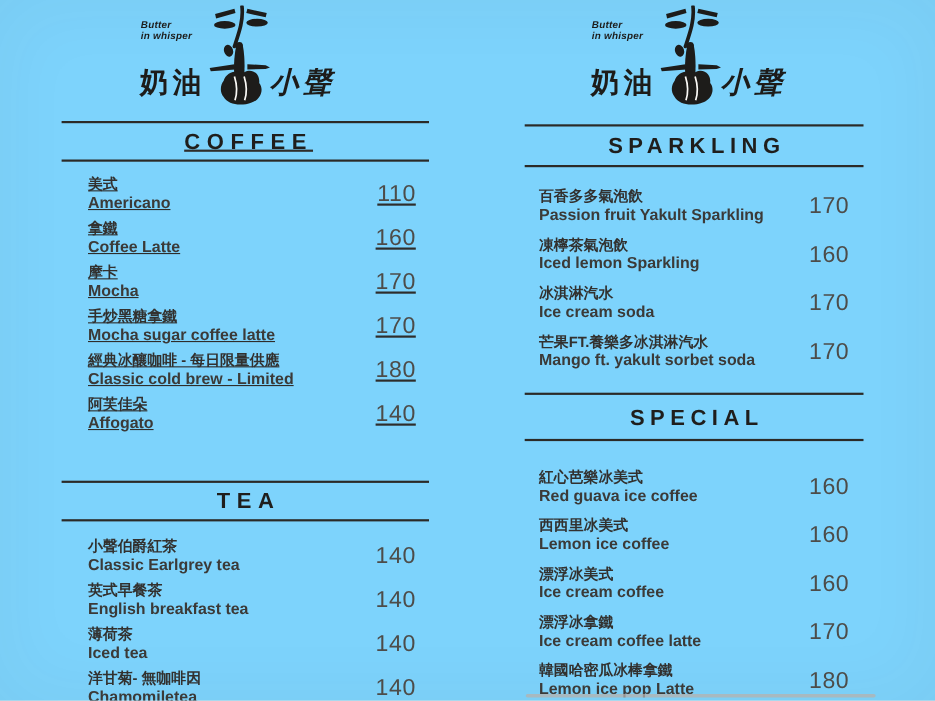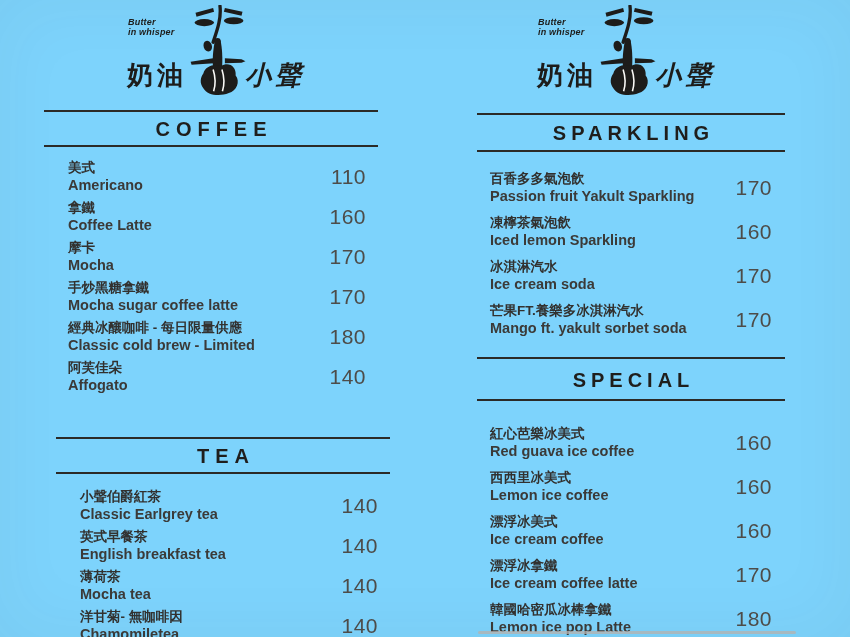--- a/index.html
+++ b/index.html
@@ -24,21 +24,21 @@
     position:absolute;top:36px;
     font-size:26px;font-weight:900;letter-spacing:4px;
     color:#1d1c1a;line-height:30px;white-space:nowrap;margin-top:21px;
   }
   .logo-zh.l{left:0px;}
   .logo-zh.r{left:118px;font-style:italic;}
   .face{position:absolute;left:62px;top:2px;width:60px;height:92px;}
 
   
   .section{position:absolute;}
-  .sec-coffee   {top:110px;left:44px;width:334px;}
+  .sec-coffee   {top:110px;left:56px;width:334px;text-decoration:underline;}
   .sec-tea      {top:437px;left:56px;width:334px;}
   .sec-sparkling{top:113px;left:477px;width:308px;}
   .sec-special  {top:357px;left:477px;width:308px;}
 
   .hdr{
     border-top:2.5px solid #2b2a27;border-bottom:2.5px solid #2b2a27;
     text-align:center;font-weight:bold;font-size:20px;
     letter-spacing:6px;padding-left:6px; 
     color:#1f1e1c;
     height:33px;line-height:34px;
@@ -183,21 +183,21 @@
         <div class="item">
           <div>
             <div class="zh">英式早餐茶</div>
             <div class="en">English breakfast tea</div>
           </div>
           <div class="price">140</div>
         </div>
         <div class="item">
           <div>
             <div class="zh">薄荷茶</div>
-            <div class="en">Mocha tea</div>
+            <div class="en">Iced tea</div>
           </div>
           <div class="price">140</div>
         </div>
         <div class="item">
           <div>
             <div class="zh">洋甘菊- 無咖啡因</div>
             <div class="en">Chamomiletea</div>
           </div>
           <div class="price">140</div>
         </div>

